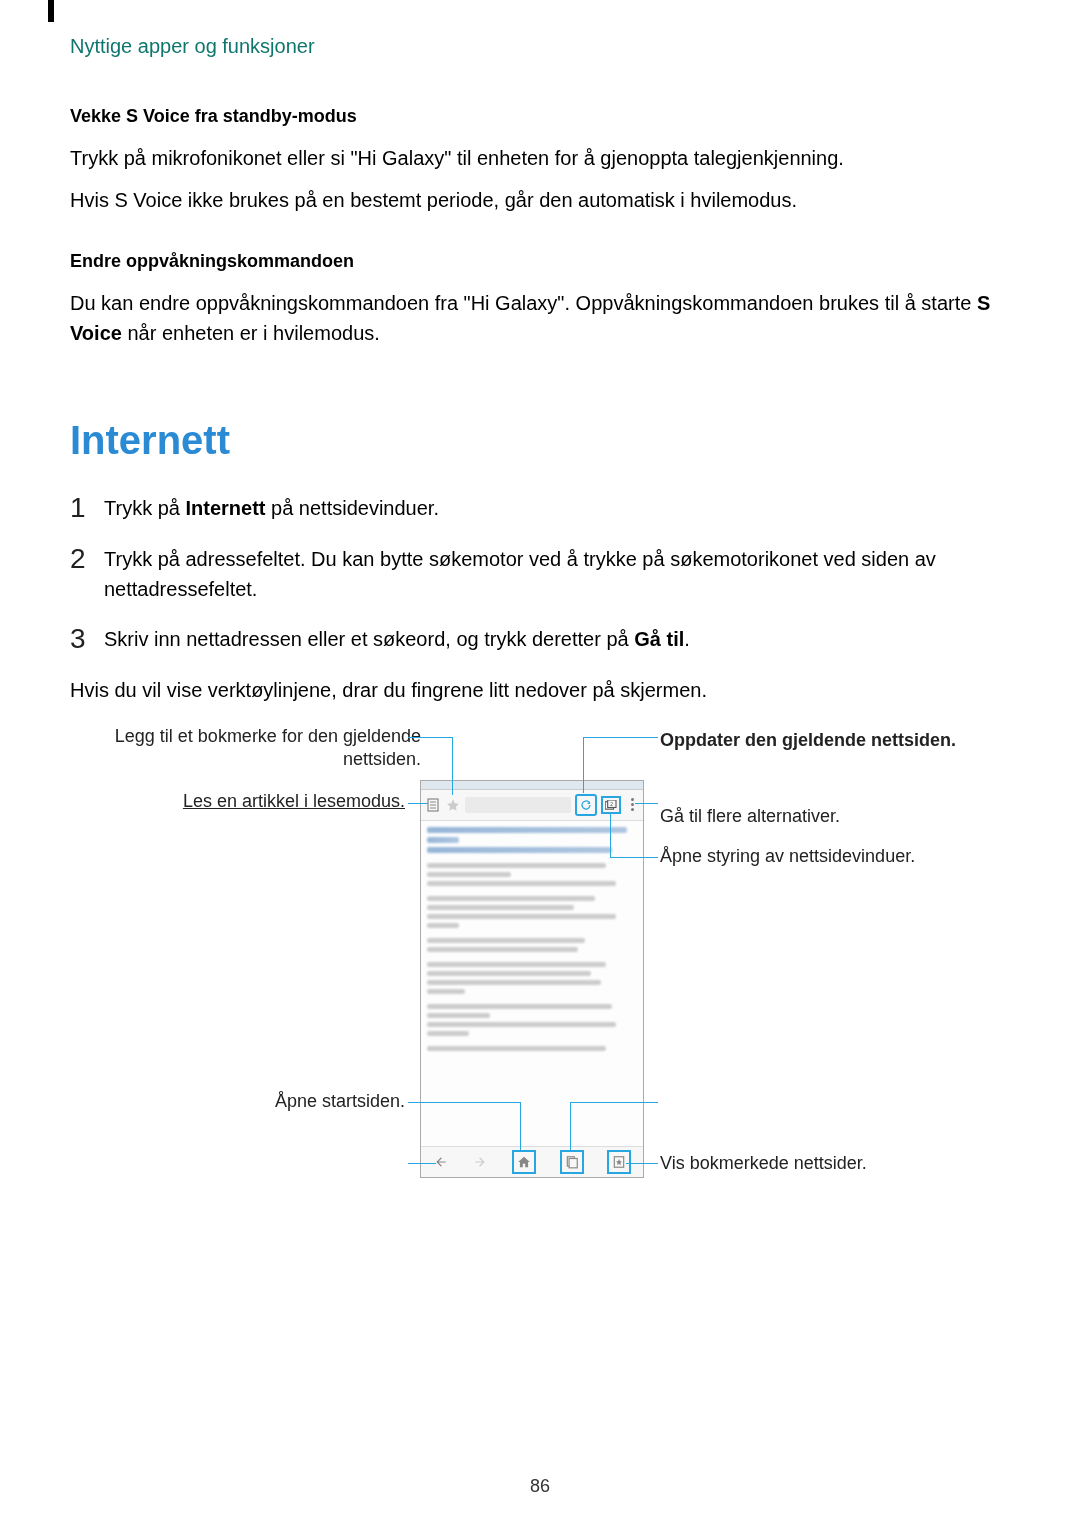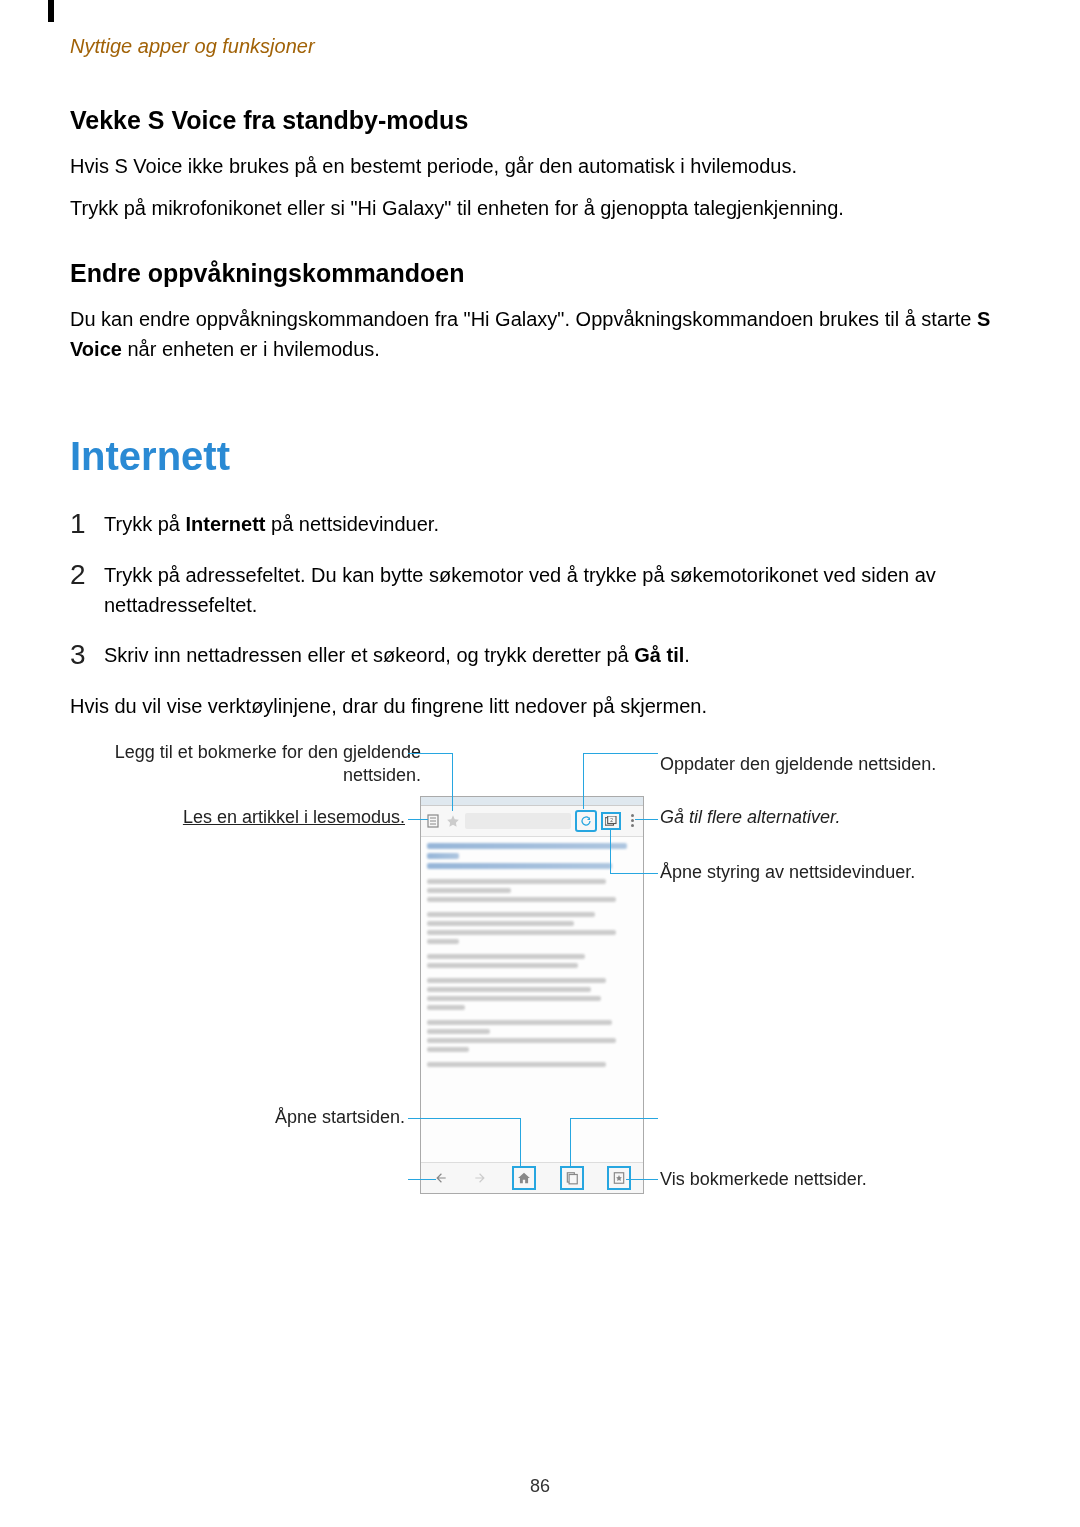--- a/index.html
+++ b/index.html
@@ -19,28 +19,27 @@
   .tab-mark {
     position: absolute;
     left: 48px;
     top: 0;
     width: 6px;
     height: 22px;
     background: #000;
   }
   .header {
     font-size: 20px;
-    color: #a16207;
+    color: #0f766e;
     margin-top: 0px;
     margin-bottom: 48px;
     font-weight: 400;
-    font-style: italic;
   }
   .subheading {
-    font-size: 25px;
+    font-size: 18px;
     font-weight: bold;
     margin-bottom: 16px;
     margin-top: 36px;
   }
   .para {
     font-size: 20px;
     line-height: 1.5;
     margin-bottom: 12px;
   }
   .bold { font-weight: bold; }
@@ -204,22 +203,22 @@
 </style>
 </head>
 <body>
 
 <div class="tab-mark"></div>
 
 <div class="page">
   <div class="header">Nyttige apper og funksjoner</div>
 
   <div class="subheading">Vekke S Voice fra standby-modus</div>
+  <div class="para">Trykk på mikrofonikonet eller si "Hi Galaxy" til enheten for å gjenoppta talegjenkjenning.</div>
   <div class="para">Hvis S Voice ikke brukes på en bestemt periode, går den automatisk i hvilemodus.</div>
-  <div class="para">Trykk på mikrofonikonet eller si "Hi Galaxy" til enheten for å gjenoppta talegjenkjenning.</div>
 
   <div class="subheading">Endre oppvåkningskommandoen</div>
   <div class="para">
     <span>Du kan endre oppvåkningskommandoen fra "Hi Galaxy". Oppvåkningskommandoen brukes til å starte </span><span class="bold">S Voice</span><span> når enheten er i hvilemodus.</span>
   </div>
 
   <div class="section-title">Internett</div>
 
   <div class="numlist">
     <div class="numitem">
@@ -353,25 +352,25 @@
 
     <div class="callout left" style="left:0;top:65px;width:335px;text-decoration:underline;">Les en artikkel i lesemodus.</div>
     <div class="leader" style="left:338px;top:78px;width:20px;"></div>
 
     <div class="callout left" style="left:0;top:365px;width:335px;">Åpne startsiden.</div>
     <div class="leader" style="left:338px;top:377px;width:112px;"></div>
     <div class="leader-v" style="left:450px;top:377px;height:48px;"></div>
 
     <div class="leader" style="left:338px;top:438px;width:28px;"></div>
 
-    <div class="callout right" style="left:590px;top:12px;width:320px;">Oppdater den gjeldende nettsiden.</div>
+    <div class="callout right" style="left:590px;top:4px;width:320px;font-weight:bold;">Oppdater den gjeldende nettsiden.</div>
     <div class="leader" style="left:513px;top:12px;width:75px;"></div>
     <div class="leader-v" style="left:513px;top:12px;height:56px;"></div>
 
-    <div class="callout right" style="left:590px;top:65px;width:320px;font-style:italic;">Gå til flere alternativer.</div>
+    <div class="callout right" style="left:590px;top:80px;width:320px;">Gå til flere alternativer.</div>
     <div class="leader" style="left:565px;top:78px;width:23px;"></div>
 
     <div class="callout right" style="left:590px;top:120px;width:340px;">Åpne styring av nettsidevinduer.</div>
     <div class="leader" style="left:540px;top:132px;width:48px;"></div>
     <div class="leader-v" style="left:540px;top:88px;height:44px;"></div>
 
     <div class="leader" style="left:500px;top:377px;width:88px;"></div>
     <div class="leader-v" style="left:500px;top:377px;height:48px;"></div>
 
     <div class="callout right" style="left:590px;top:427px;width:320px;">Vis bokmerkede nettsider.</div>

